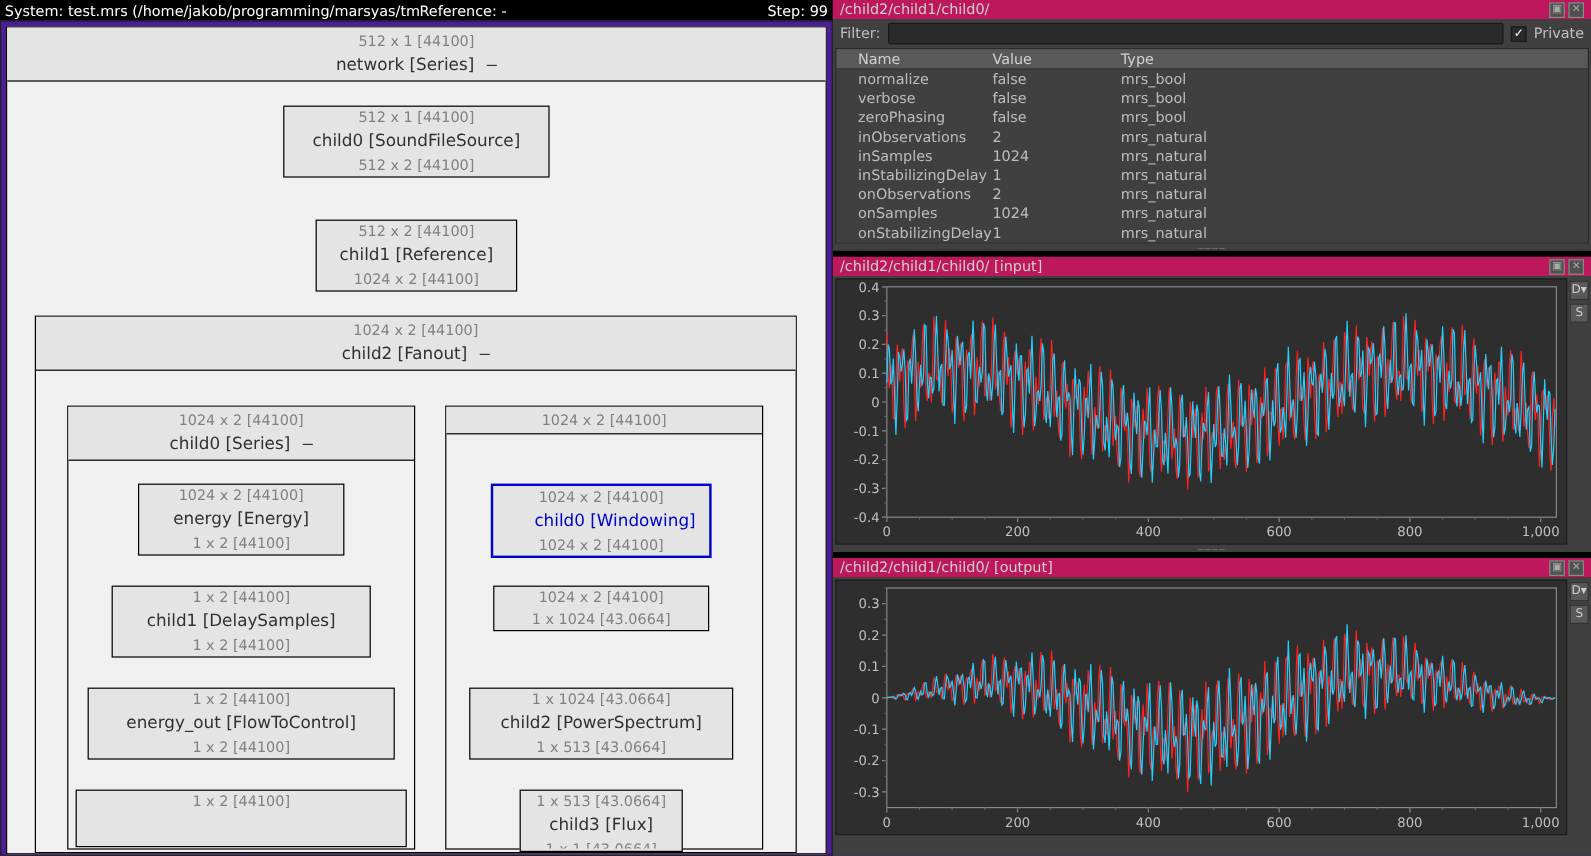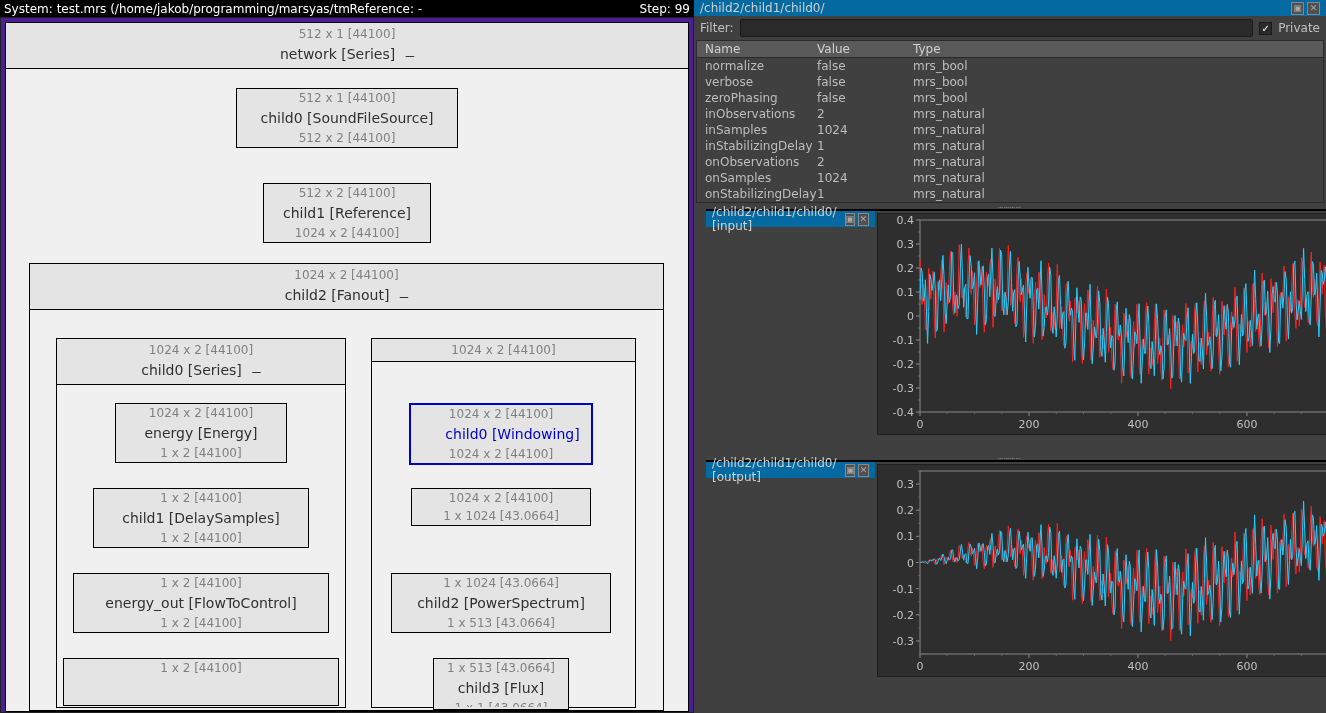--- a/index.html
+++ b/index.html
@@ -81,21 +81,21 @@
 
   
   .right-panel {
     width: 632px;
     height: 713px;
     background: #404040;
     display: flex;
     flex-direction: column;
   }
   .pane-title {
-    background: #0369a1;
+    background: #be185d;
     color: #d0d0d0;
     padding: 1px 6px;
     font-size: 12px;
     display: flex;
     align-items: center;
     height: 16px;
   }
   .pane-title .spacer { flex: 1; }
   .pane-ctrl {
     width: 13px; height: 13px;
@@ -138,46 +138,45 @@
   .prop-head, .prop-row {
     display: flex;
     font-size: 12px;
   }
   .prop-head {
     background: #595959;
     color:#d0d0d0;
     border-bottom:1px solid #2a2a2a;
   }
   .prop-head > div, .prop-row > div {
-    padding: 1px 8px;
+    padding: 1px 18px;
   }
   .col-name { width: 112px; }
   .col-value { width: 96px; }
-  .col-type { flex: 1; }
+  .col-type { flex: 1; margin-left: 11px; }
   .prop-body {
     max-height: 150px;
     overflow: hidden;
     background:#404040;
     color:#bdbdbd;
   }
   .grip {
     height:6px;
     text-align:center;
     color:#888;
     font-size:8px;
     letter-spacing:1px;
     cursor: row-resize;
     background:#404040;
   }
   .plot-pane {
     display:flex;
-    flex-direction:row;
+    flex-direction:column;
     background:#404040;
-    border-top:2px solid #000000;
-    margin-left:12px;
+    border-top:5px solid #000000;
   }
   .plot-wrap { display:flex; }
   .plot-svg {
     flex:1;
     background:#2e2e2e;
     border:1px solid #1e1e1e;
     margin:2px;
   }
   .plot-side {
     width:18px;

